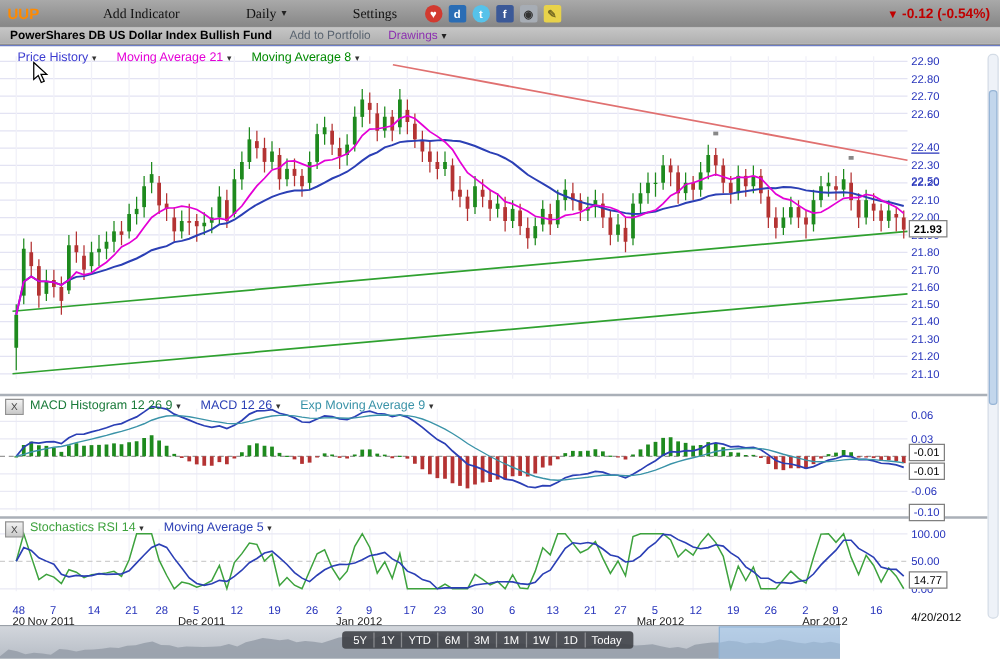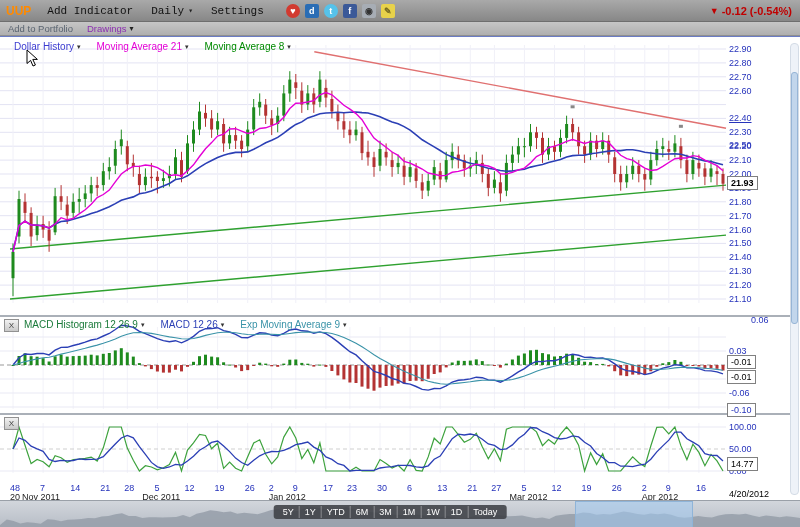--- a/index.html
+++ b/index.html
@@ -3,21 +3,21 @@
 <meta charset="utf-8">
 <style>
   *{margin:0;padding:0;box-sizing:border-box;}
   html,body{background:#fff;}
   body{width:800px;height:527px;overflow:hidden;font-family:"Liberation Sans",sans-serif;}
   .app{position:relative;width:800px;height:527px;background:#fff;font-size:11px;color:#111;}
 
   
   .toolbar{position:absolute;left:0;top:0;width:800px;height:22px;background:linear-gradient(#a9a9a9,#878787);border-bottom:1px solid #6e6e6e;display:flex;align-items:center;padding:0 6px;}
   .sym{color:#ff8a00;font-weight:bold;font-size:12px;margin-right:16px;cursor:pointer;}
-  .tb-item{background:none;border:none;font-family:Liberation Mono, monospace;font-size:11px;color:#111;margin-right:18px;cursor:pointer;display:flex;align-items:center;gap:4px;}
+  .tb-item{background:none;border:none;font-family:Liberation Serif, serif;font-size:11px;color:#111;margin-right:18px;cursor:pointer;display:flex;align-items:center;gap:4px;margin-left:35px;}
   .caret{font-size:8px;color:#222;}
   .icons{display:flex;gap:5px;align-items:center;margin-left:4px;}
   .icon{width:14px;height:14px;border-radius:2px;display:flex;align-items:center;justify-content:center;color:#fff;font-size:9px;font-weight:bold;cursor:pointer;}
   .i-red{background:#d23a30;border-radius:50%;}
   .i-digg{background:#2a6db5;}
   .i-tw{background:#56c2ea;border-radius:50%;}
   .i-fb{background:#3b5998;}
   .i-cam{background:#a7adb5;color:#333;}
   .i-note{background:#e8d24a;color:#776b22;}
   .spacer{flex:1;}
@@ -66,21 +66,21 @@
   .tick{position:absolute;top:2px;font-size:9px;color:#2633bb;}
   .month{position:absolute;top:11px;font-size:9px;color:#222;white-space:nowrap;}
   #lastdate{position:absolute;left:729px;top:452px;font-size:9px;color:#000;}
 
   .vscroll{position:absolute;left:790px;top:6px;width:9px;height:452px;background:#eef2f8;border:1px solid #d4dce6;border-radius:4px;}
   .vthumb{position:absolute;left:0;top:28px;width:7px;height:252px;background:#c2d6ec;border:1px solid #97b5d6;border-radius:3px;cursor:pointer;}
 
   .cursor{position:absolute;left:26px;top:12px;z-index:9;}
 
   
-  .navbar{position:absolute;left:0;top:500px;width:800px;height:27px;background:linear-gradient(#d2d6dc,#b7bdc6);overflow:hidden;border-top:1px solid #9aa0a8;}
+  .navbar{position:absolute;left:0;top:500px;width:672px;height:27px;background:linear-gradient(#d2d6dc,#b7bdc6);overflow:hidden;border-top:1px solid #9aa0a8;}
   #nav-svg{position:absolute;left:0;top:0;width:800px;height:27px;}
   .nav-sel{position:absolute;left:575px;top:0;width:118px;height:27px;background:rgba(160,200,240,.55);border:1px solid #8fb4d8;cursor:pointer;}
   .ranges{position:absolute;left:390px;top:4px;transform:translateX(-50%);background:rgba(62,64,70,.88);border-radius:3px;padding:1px 4px;display:flex;align-items:center;color:#fff;font-size:9px;z-index:3;}
   .ranges span{padding:1px 5px;border-right:1px solid rgba(255,255,255,.35);cursor:pointer;white-space:nowrap;}
   .ranges span:last-child{border-right:none;}
 </style>
 </head>
 <body>
 
 <div class="app">
@@ -100,20 +100,21 @@
       <span class="icon i-fb">f</span>
       <span class="icon i-cam">◉</span>
       <span class="icon i-note">✎</span>
     </div>
     <div class="spacer"></div>
     <span class="chg-arrow">▼</span>
     <span class="chg">-0.12 (-0.54%)</span>
   </div>
 
   <div class="subbar">
+    <span class="fund">PowerShares DB US Dollar Index Bullish Fund</span>
     <span class="addp">Add to Portfolio</span>
     <span class="drw">
       <span>Drawings</span>
       <span class="caret">▾</span>
     </span>
   </div>
 
   <div class="chart">
 
     <svg id="price-svg" class="pane">
@@ -403,21 +404,21 @@
         <line x1="723.0" y1="131.4" x2="723.0" y2="153.7" stroke="#b43333"></line>
         <rect x="721.5" y="137.0" width="3" height="9.7" fill="#b43333"></rect>
         <rect x="570.6" y="68.3" width="4" height="3" fill="#888"></rect>
         <rect x="678.9" y="87.8" width="4" height="3" fill="#888"></rect>
         <polyline points="13.0,214.8 19.0,188.4 25.0,184.2 31.1,188.0 37.1,188.1 43.1,188.9 49.1,191.0 55.1,187.0 61.1,184.5 67.2,183.9 73.2,182.2 79.2,180.5 85.2,178.7 91.2,176.5 97.2,174.8 103.3,172.2 109.3,169.8 115.3,166.6 121.3,163.2 127.3,161.4 133.3,159.9 139.4,156.7 145.4,155.7 151.4,154.0 157.4,151.4 163.4,149.1 169.4,146.5 175.5,142.5 181.5,141.6 187.5,138.8 193.5,134.7 199.5,130.4 205.5,126.6 211.6,123.5 217.6,120.5 223.6,118.3 229.6,116.6 235.6,115.4 241.6,115.4 247.7,114.9 253.7,112.2 259.7,109.1 265.7,105.8 271.7,103.3 277.7,100.4 283.8,96.2 289.8,91.5 295.8,87.4 301.8,84.9 307.8,80.9 313.8,79.1 319.9,76.7 325.9,76.0 331.9,75.7 337.9,75.3 343.9,75.7 349.9,75.3 356.0,75.0 362.0,75.6 368.0,76.0 374.0,77.8 380.0,79.8 386.1,82.4 392.1,84.9 398.1,86.7 404.1,89.6 410.1,93.1 416.1,97.9 422.2,102.8 428.2,106.4 434.2,109.9 440.2,113.5 446.2,117.4 452.2,119.9 458.3,122.3 464.3,124.5 470.3,126.2 476.3,127.4 482.3,129.5 488.3,131.2 494.4,132.2 500.4,133.5 506.4,134.2 512.4,134.0 518.4,133.0 524.4,132.2 530.5,130.1 536.5,128.7 542.5,127.5 548.5,125.4 554.5,124.0 560.5,122.6 566.6,119.9 572.6,118.6 578.6,118.3 584.6,118.1 590.6,116.8 596.6,116.0 602.7,115.0 608.7,114.1 614.7,113.5 620.7,113.6 626.7,112.7 632.7,112.8 638.8,113.7 644.8,115.3 650.8,116.0 656.8,116.8 662.8,117.2 668.8,117.0 674.9,116.9 680.9,117.3 686.9,119.0 692.9,120.7 698.9,122.4 704.9,123.9 711.0,124.6 717.0,126.2 723.0,127.8" fill="none" stroke="#2b3fb5" stroke-width="1.6"></polyline>
         <polyline points="13.0,214.8 19.0,188.4 25.0,184.2 31.1,188.0 37.1,188.1 43.1,188.9 49.1,191.0 55.1,187.0 61.1,180.7 67.2,182.8 73.2,181.4 79.2,176.8 85.2,172.8 91.2,167.2 97.2,160.6 103.3,157.5 109.3,153.1 115.3,144.8 121.3,137.0 127.3,132.7 133.3,129.4 139.4,129.4 145.4,128.0 151.4,128.8 157.4,130.6 163.4,134.2 169.4,138.6 175.5,137.7 181.5,138.9 187.5,133.7 193.5,127.8 199.5,119.5 205.5,111.7 211.6,105.6 217.6,99.0 223.6,97.2 229.6,92.0 235.6,91.7 241.6,94.1 247.7,96.4 253.7,95.0 259.7,91.5 265.7,90.8 271.7,88.6 277.7,86.1 283.8,80.2 289.8,71.5 295.8,66.3 301.8,66.0 307.8,65.0 313.8,63.6 319.9,57.8 325.9,55.6 331.9,57.8 337.9,63.0 343.9,68.3 349.9,72.1 356.0,76.6 362.0,82.7 368.0,92.4 374.0,101.1 380.0,105.7 386.1,110.3 392.1,115.0 398.1,118.4 404.1,124.3 410.1,126.1 416.1,129.0 422.2,132.0 428.2,136.0 434.2,137.2 440.2,138.7 446.2,138.4 452.2,135.3 458.3,134.4 464.3,132.8 470.3,129.7 476.3,127.1 482.3,128.0 488.3,129.0 494.4,131.4 500.4,136.7 506.4,137.0 512.4,135.3 518.4,132.8 524.4,131.1 530.5,125.9 536.5,119.6 542.5,116.5 548.5,110.6 554.5,109.2 560.5,107.1 566.6,104.4 572.6,102.6 578.6,104.4 584.6,106.4 590.6,104.7 596.6,105.1 602.7,103.7 608.7,105.7 614.7,112.0 620.7,118.3 626.7,121.7 632.7,123.1 638.8,127.3 644.8,131.1 650.8,133.5 656.8,132.8 662.8,129.4 668.8,125.5 674.9,121.7 680.9,121.0 686.9,121.0 692.9,118.6 698.9,119.6 704.9,123.1 711.0,125.9 717.0,128.7 723.0,133.7" fill="none" stroke="#e400d6" stroke-width="1.4"></polyline>
       </svg>
 
     <div class="legend price-legend">
       <span class="leg" style="color:#3b3bd0">
-        <span>Dollar History</span>
+        <span>Price History</span>
         <span class="caret">▾</span>
       </span>
       <span class="leg" style="color:#e400d6">
         <span>Moving Average 21</span>
         <span class="caret">▾</span>
       </span>
       <span class="leg" style="color:#008a00">
         <span>Moving Average 8</span>
         <span class="caret">▾</span>
       </span>
@@ -595,20 +596,30 @@
         <rect x="721.5" y="48.0" width="3" height="5.5" fill="#b43333"></rect>
         <polyline points="13.0,48.0 19.0,40.7 25.0,37.0 31.1,37.5 37.1,36.5 43.1,36.4 49.1,37.9 55.1,33.2 61.1,30.4 67.2,30.3 73.2,28.5 79.2,27.0 85.2,25.2 91.2,23.0 97.2,21.9 103.3,19.0 109.3,16.5 115.3,12.5 121.3,8.3 127.3,9.0 133.3,10.3 139.4,14.3 145.4,16.7 151.4,19.1 157.4,21.6 163.4,23.6 169.4,24.8 175.5,23.7 181.5,25.8 187.5,23.2 193.5,19.4 199.5,14.3 205.5,11.7 211.6,11.6 217.6,10.7 223.6,13.6 229.6,15.0 235.6,17.3 241.6,20.6 247.7,20.8 253.7,18.2 259.7,15.8 265.7,16.2 271.7,18.1 277.7,18.7 283.8,16.4 289.8,13.0 295.8,12.0 301.8,13.8 307.8,14.2 313.8,16.3 319.9,14.9 325.9,16.7 331.9,20.4 337.9,24.9 343.9,29.9 349.9,34.7 356.0,37.9 362.0,43.8 368.0,49.0 374.0,54.4 380.0,56.1 386.1,58.5 392.1,61.5 398.1,63.2 404.1,66.3 410.1,67.1 416.1,69.5 422.2,72.4 428.2,73.1 434.2,71.5 440.2,71.6 446.2,68.8 452.2,65.2 458.3,63.3 464.3,62.8 470.3,61.9 476.3,60.2 482.3,60.7 488.3,62.9 494.4,63.2 500.4,65.2 506.4,62.4 512.4,58.9 518.4,54.9 524.4,51.6 530.5,47.1 536.5,44.4 542.5,44.6 548.5,43.6 554.5,43.7 560.5,41.9 566.6,38.6 572.6,37.3 578.6,38.3 584.6,40.4 590.6,40.1 596.6,41.2 602.7,41.0 608.7,42.8 614.7,46.9 620.7,51.4 626.7,53.6 632.7,54.2 638.8,55.7 644.8,57.6 650.8,56.3 656.8,53.6 662.8,51.1 668.8,49.8 674.9,47.7 680.9,48.3 686.9,50.7 692.9,50.6 698.9,51.7 704.9,53.6 711.0,53.9 717.0,54.9 723.0,56.9" fill="none" stroke="#2b3fb5" stroke-width="1.4"></polyline>
         <polyline points="13.0,48.0 19.0,46.5 25.0,44.6 31.1,43.2 37.1,41.9 43.1,40.8 49.1,40.2 55.1,38.8 61.1,37.1 67.2,35.7 73.2,34.3 79.2,32.8 85.2,31.3 91.2,29.6 97.2,28.1 103.3,26.3 109.3,24.3 115.3,22.0 121.3,19.2 127.3,17.2 133.3,15.8 139.4,15.5 145.4,15.7 151.4,16.4 157.4,17.5 163.4,18.7 169.4,19.9 175.5,20.7 181.5,21.7 187.5,22.0 193.5,21.5 199.5,20.1 205.5,18.4 211.6,17.0 217.6,15.8 223.6,15.3 229.6,15.3 235.6,15.7 241.6,16.7 247.7,17.5 253.7,17.7 259.7,17.3 265.7,17.1 271.7,17.3 277.7,17.6 283.8,17.3 289.8,16.5 295.8,15.6 301.8,15.2 307.8,15.0 313.8,15.3 319.9,15.2 325.9,15.5 331.9,16.5 337.9,18.2 343.9,20.5 349.9,23.3 356.0,26.3 362.0,29.8 368.0,33.6 374.0,37.8 380.0,41.4 386.1,44.8 392.1,48.2 398.1,51.2 404.1,54.2 410.1,56.8 416.1,59.3 422.2,62.0 428.2,64.2 434.2,65.6 440.2,66.8 446.2,67.2 452.2,66.8 458.3,66.1 464.3,65.5 470.3,64.8 476.3,63.9 482.3,63.2 488.3,63.2 494.4,63.2 500.4,63.6 506.4,63.3 512.4,62.5 518.4,60.9 524.4,59.1 530.5,56.7 536.5,54.2 542.5,52.3 548.5,50.6 554.5,49.2 560.5,47.7 566.6,45.9 572.6,44.2 578.6,43.0 584.6,42.5 590.6,42.0 596.6,41.8 602.7,41.7 608.7,41.9 614.7,42.9 620.7,44.6 626.7,46.4 632.7,48.0 638.8,49.5 644.8,51.1 650.8,52.2 656.8,52.4 662.8,52.2 668.8,51.7 674.9,50.9 680.9,50.4 686.9,50.4 692.9,50.5 698.9,50.7 704.9,51.3 711.0,51.8 717.0,52.4 723.0,53.3" fill="none" stroke="#3a93a8" stroke-width="1.1"></polyline>
       </svg>
 
     <div id="div2" class="divider"></div>
 
     <div class="xbtn" id="xbtn-stoch">
       <span>X</span>
     </div>
+    <div class="legend stoch-legend">
+      <span class="leg" style="color:#3da23d">
+        <span>Stochastics RSI 14</span>
+        <span class="caret">▾</span>
+      </span>
+      <span class="leg" style="color:#2b3fb5">
+        <span>Moving Average 5</span>
+        <span class="caret">▾</span>
+      </span>
+    </div>
     <svg id="stoch-svg" class="pane">
         <line x1="13.0" y1="8" x2="13.0" y2="58" stroke="#f2f2f9"></line>
         <line x1="43.1" y1="8" x2="43.1" y2="58" stroke="#f2f2f9"></line>
         <line x1="73.2" y1="8" x2="73.2" y2="58" stroke="#f2f2f9"></line>
         <line x1="103.3" y1="8" x2="103.3" y2="58" stroke="#f2f2f9"></line>
         <line x1="127.3" y1="8" x2="127.3" y2="58" stroke="#f2f2f9"></line>
         <line x1="157.4" y1="8" x2="157.4" y2="58" stroke="#f2f2f9"></line>
         <line x1="187.5" y1="8" x2="187.5" y2="58" stroke="#f2f2f9"></line>
         <line x1="217.6" y1="8" x2="217.6" y2="58" stroke="#f2f2f9"></line>
         <line x1="247.7" y1="8" x2="247.7" y2="58" stroke="#f2f2f9"></line>
@@ -648,21 +659,21 @@
         <div class="axis-lab" style="left: 0px; top: 132px;">22.00</div>
         <div class="axis-lab" style="left: 0px; top: 118.111px;">22.10</div>
         <div class="axis-lab" style="left: 0px; top: 104.222px;">22.20</div>
         <div class="axis-lab" style="left: 0px; top: 90.3333px;">22.30</div>
         <div class="axis-lab" style="left: 0px; top: 76.4444px; text-decoration: underline;">22.40</div>
         <div class="axis-lab" style="left: 0px; top: 62.5556px; margin-top: 40px;">22.50</div>
         <div class="axis-lab" style="left: 0px; top: 48.6667px;">22.60</div>
         <div class="axis-lab" style="left: 0px; top: 34.7778px;">22.70</div>
         <div class="axis-lab" style="left: 0px; top: 20.8889px;">22.80</div>
         <div class="axis-lab" style="left: 0px; top: 7px;">22.90</div>
-        <div class="axis-lab" style="left: 0px; top: 278px; margin-left: 22px;">0.06</div>
+        <div class="axis-lab" style="left: 0px; top: 290px;">0.06</div>
         <div class="axis-lab" style="left: 0px; top: 309px;">0.03</div>
         <div class="axis-lab" style="left: 0px; top: 323px;">0.00</div>
         <div class="axis-lab" style="left: 0px; top: 337px;">-0.03</div>
         <div class="axis-lab" style="left: 0px; top: 351px;">-0.06</div>
         <div class="axis-lab" style="left: 0px; top: 365px;">-0.09</div>
         <div class="axis-lab" style="left: 0px; top: 385px;">100.00</div>
         <div class="axis-lab" style="left: 0px; top: 407px;">50.00</div>
         <div class="axis-lab" style="left: 0px; top: 429px;">0.00</div>
       </div>
 

